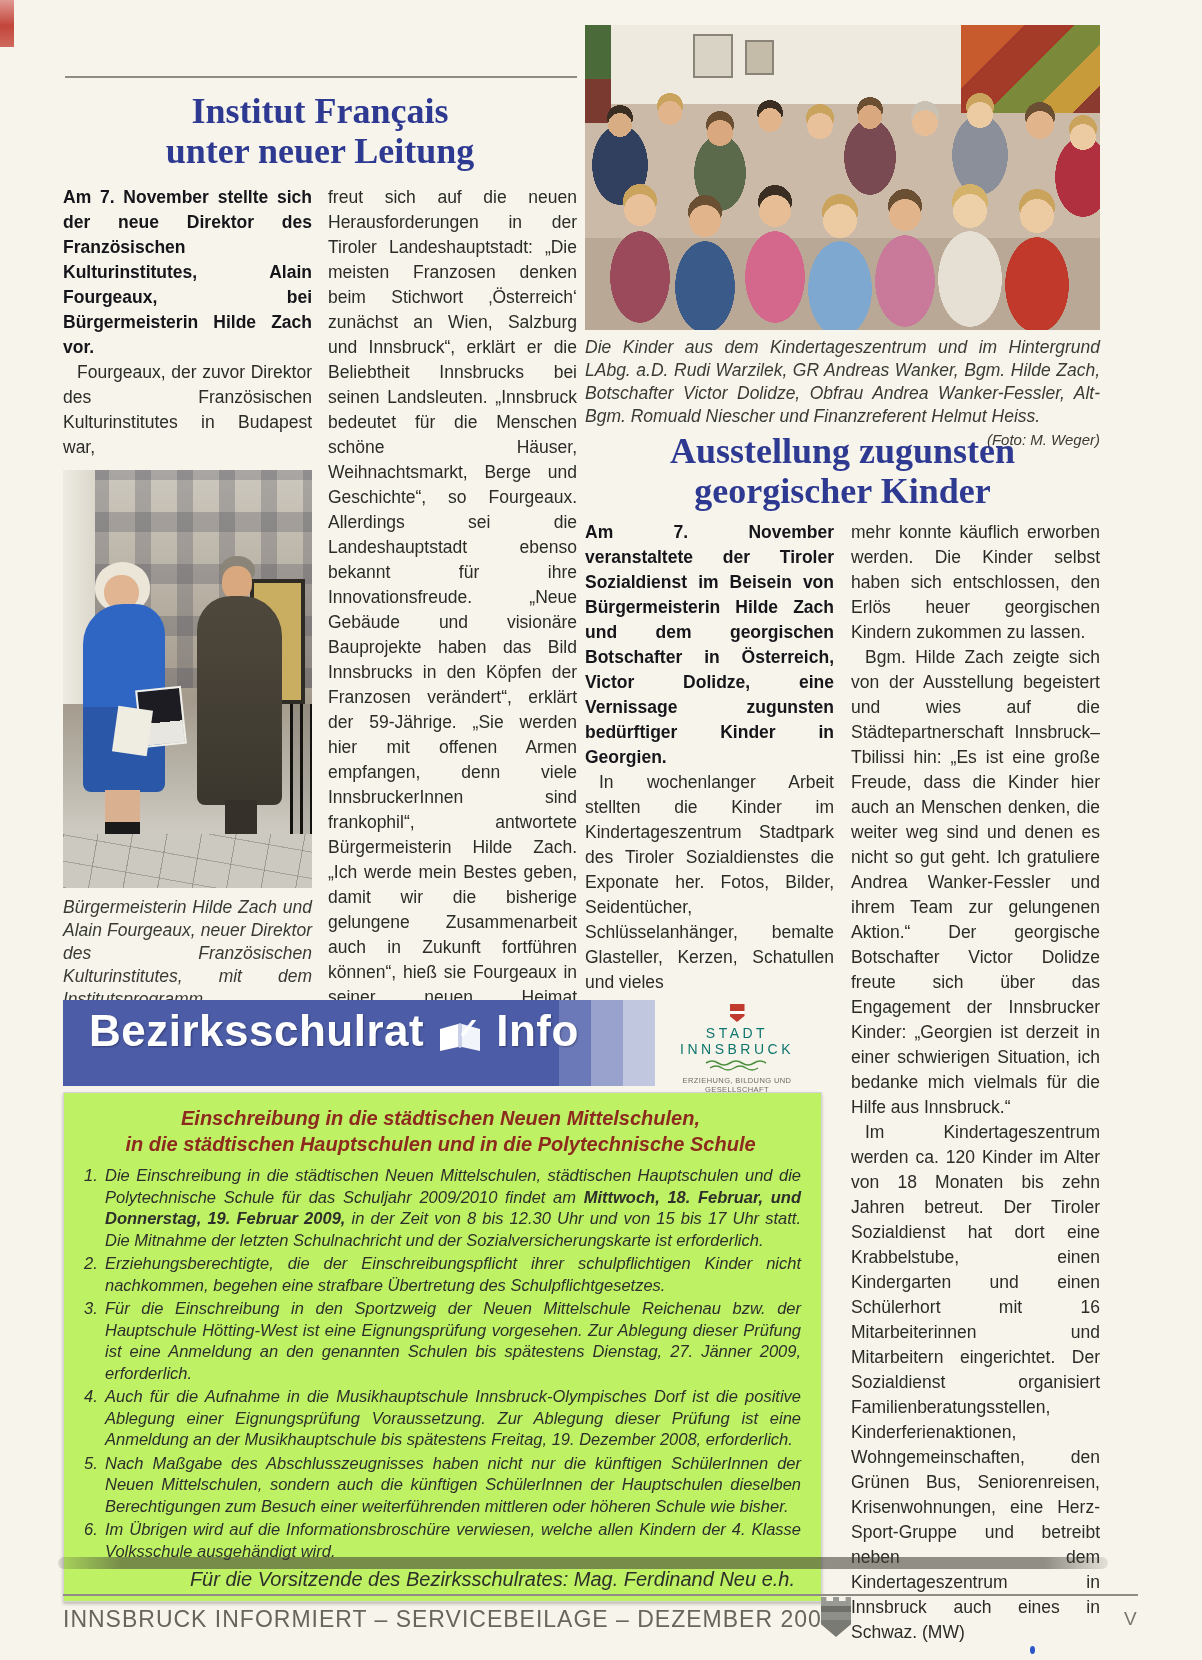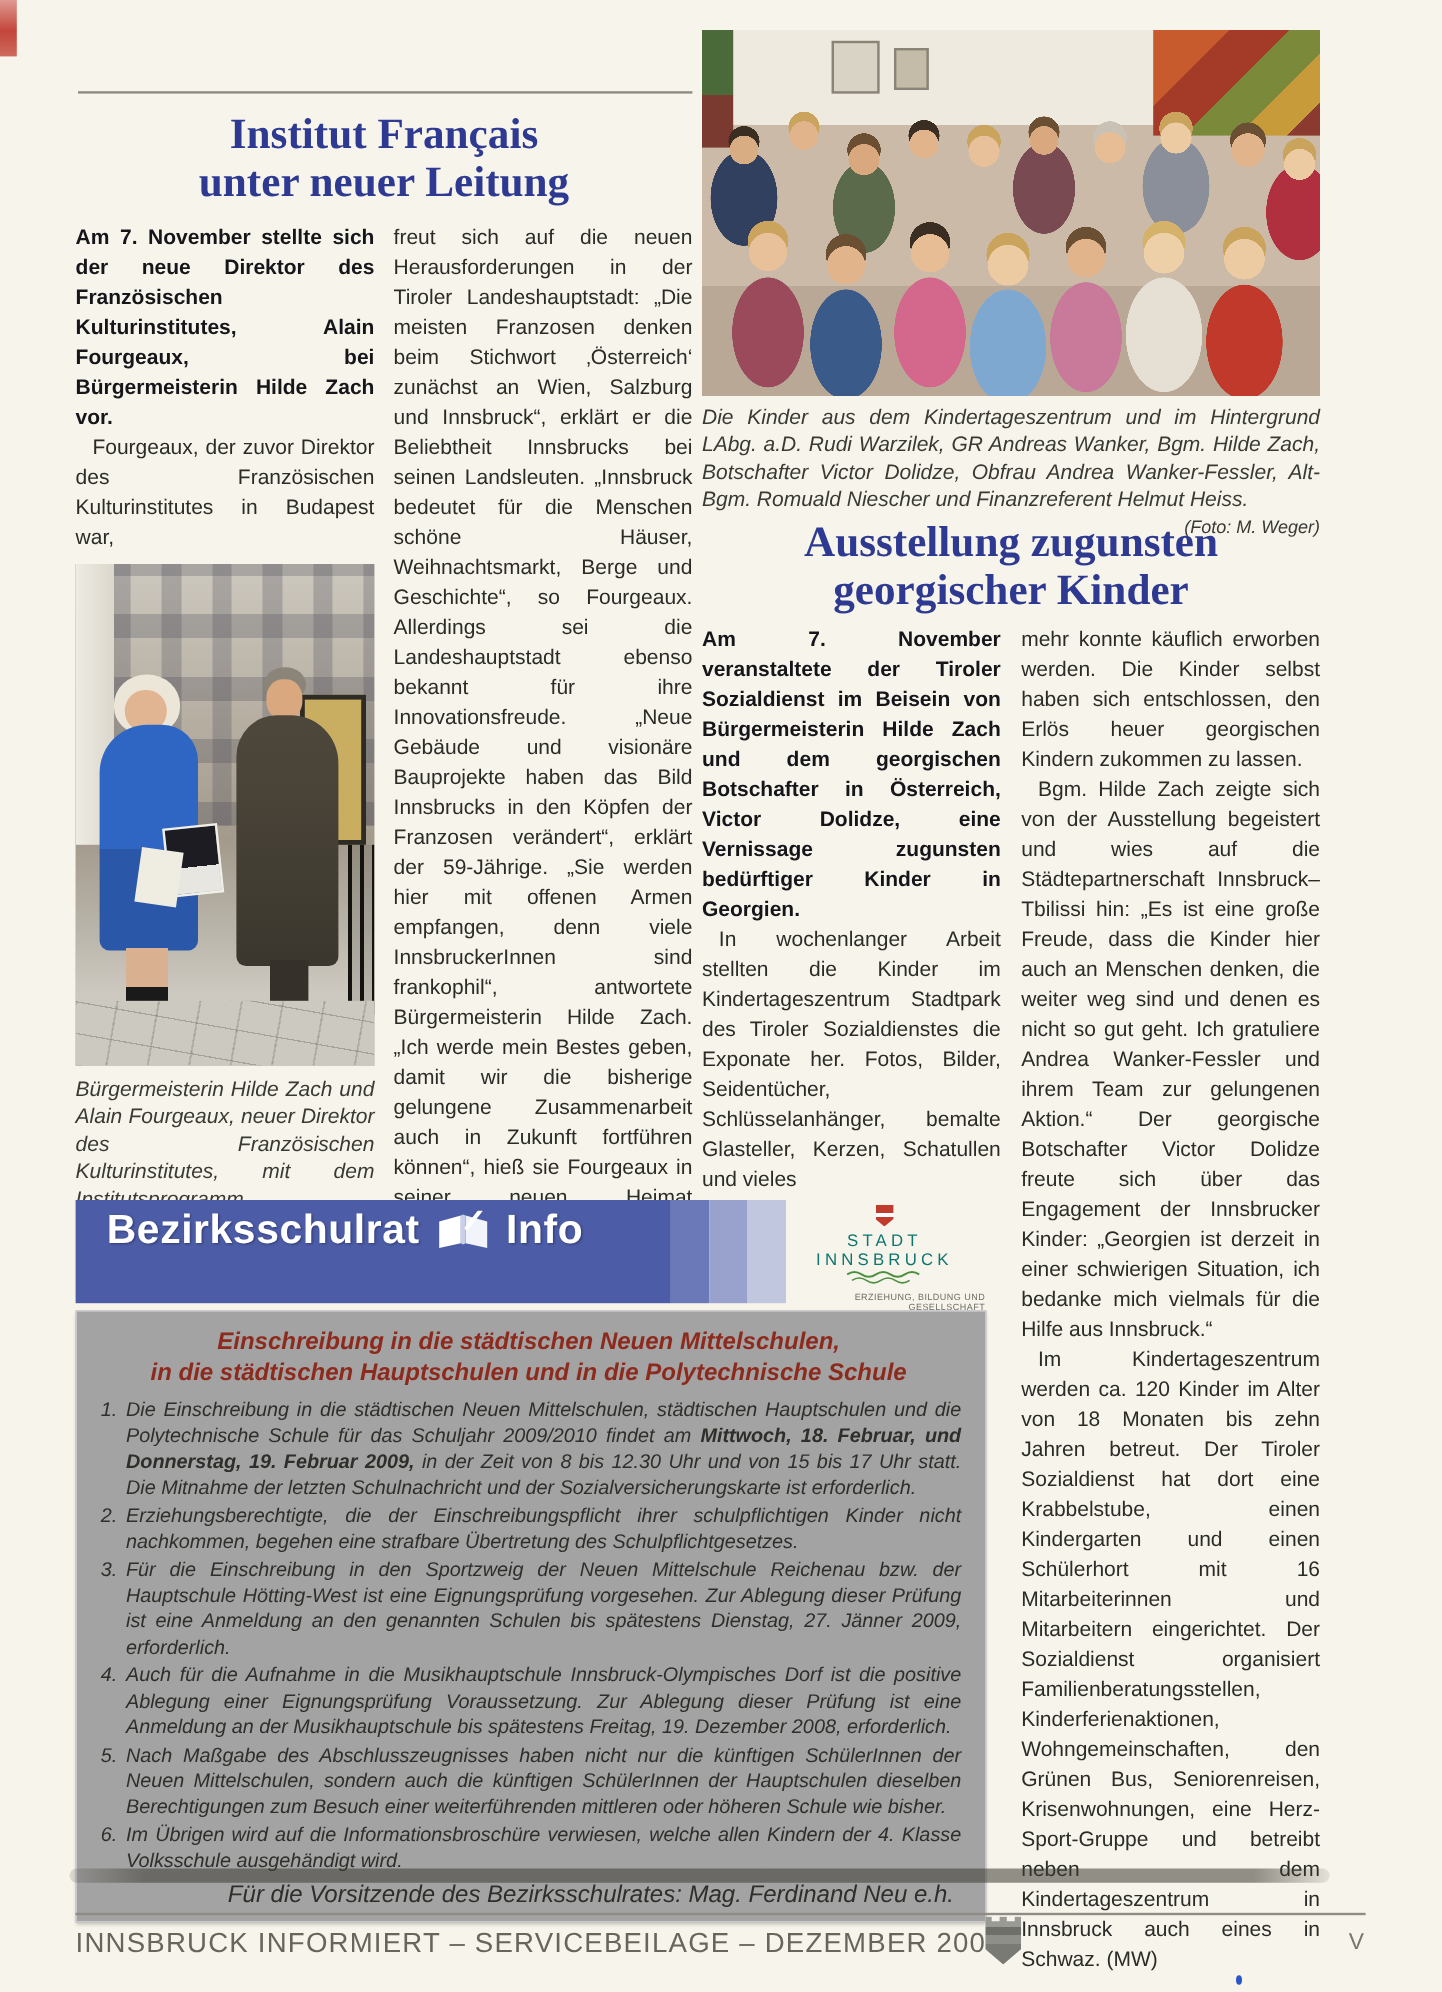--- a/index.html
+++ b/index.html
@@ -125,28 +125,28 @@
   .col2b{width:249px;}
 
   
   .infobox{position:absolute;left:63px;top:1000px;width:759px;}
   .banner{position:relative;width:592px;height:86px;display:flex;}
   .banner-main{flex:1;background:#4c5ca6;position:relative;}
   .band1{width:32px;background:#6b79b8;}
   .band2{width:32px;background:#98a2cc;}
   .band3{width:32px;background:#c2c7e0;}
   .banner-line1{position:absolute;left:26px;top:6px;display:flex;align-items:center;gap:12px;
-    color:#fff;font-size:34px;font-weight:bold;letter-spacing:.5px;text-shadow:1px 1px 2px rgba(0,0,30,.35);}
+    color:#fff;font-size:44px;font-weight:bold;letter-spacing:.5px;text-shadow:1px 1px 2px rgba(0,0,30,.35);}
   .banner-line2{position:absolute;left:30px;bottom:7px;color:#e9ecf8;font-size:18px;letter-spacing:8px;}
   .stadt-logo{position:absolute;left:590px;top:-42px;width:168px;text-align:center;padding-top:46px;}
   .stadt-emblem{width:15px;height:18px;margin:0 auto 3px;background:linear-gradient(180deg,#c03a2e 0 38%,#fff 38% 58%,#c03a2e 58%);
     clip-path:polygon(0 0,100% 0,100% 66%,50% 100%,0 66%);}
   .stadt-name{font-size:14px;letter-spacing:3.5px;color:#0f766e;}
-  .stadt-sub{font-size:7.5px;letter-spacing:.4px;color:#6e6c66;margin-top:1px;text-align:right;}
-  .graybox{margin-top:6px;width:759px;box-sizing:border-box;background:#a3a3a3;border:1px solid #d2d2d8;
+  .stadt-sub{font-size:7.5px;letter-spacing:.4px;color:#6e6c66;margin-top:1px;}
+  .graybox{margin-top:6px;width:759px;box-sizing:border-box;background:#bef264;border:1px solid #d2d2d8;
     padding:12px 20px 10px 16px;box-shadow:0 2px 3px rgba(90,88,80,.35);}
   .box-title{text-align:center;font-style:italic;font-weight:bold;font-size:20px;line-height:26px;color:#8d2a1e;margin-bottom:8px;}
   .box-list{list-style:none;margin:0;padding:0;font-style:italic;font-size:16.5px;line-height:21.5px;color:#2e2e2a;}
   .box-list li{position:relative;padding-left:25px;text-align:justify;margin-bottom:2px;}
   .box-list .num{position:absolute;left:4px;top:0;}
   .box-closing{text-align:right;font-style:italic;font-size:20px;color:#2e2e2a;margin-top:6px;padding-right:6px;}
 
   
   .book-icon{display:inline-block;width:48px;height:34px;}
 

